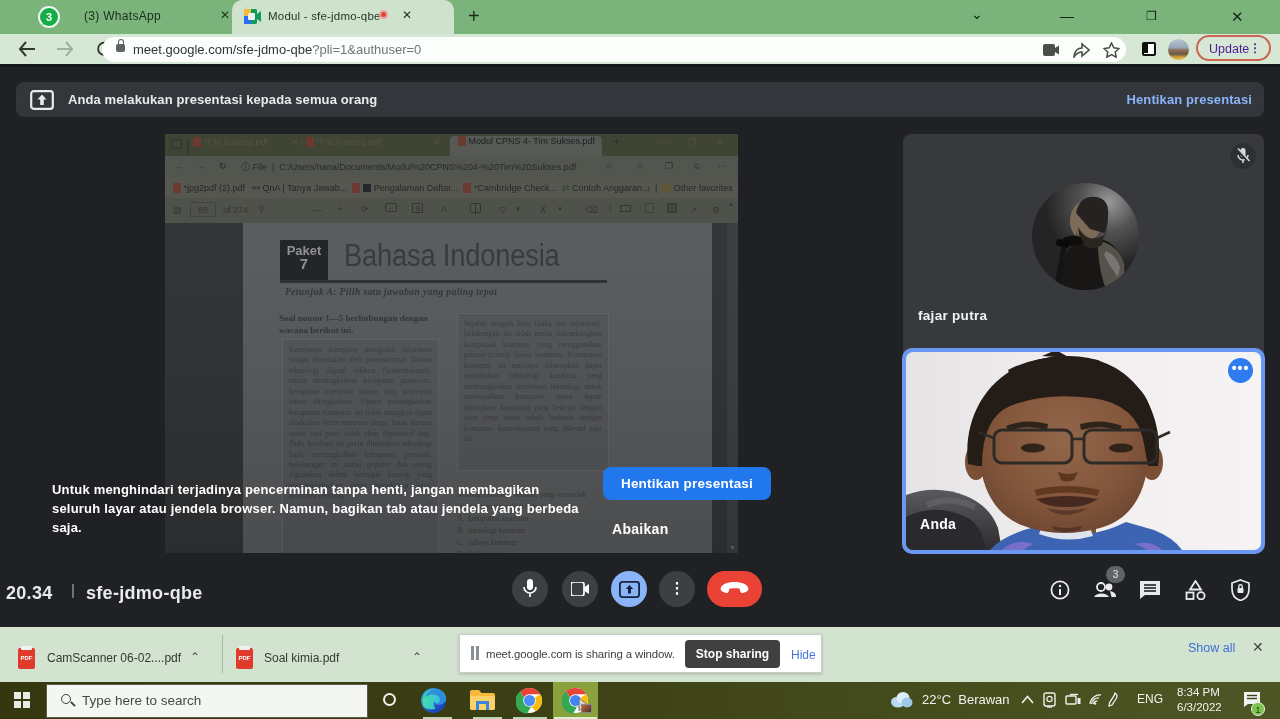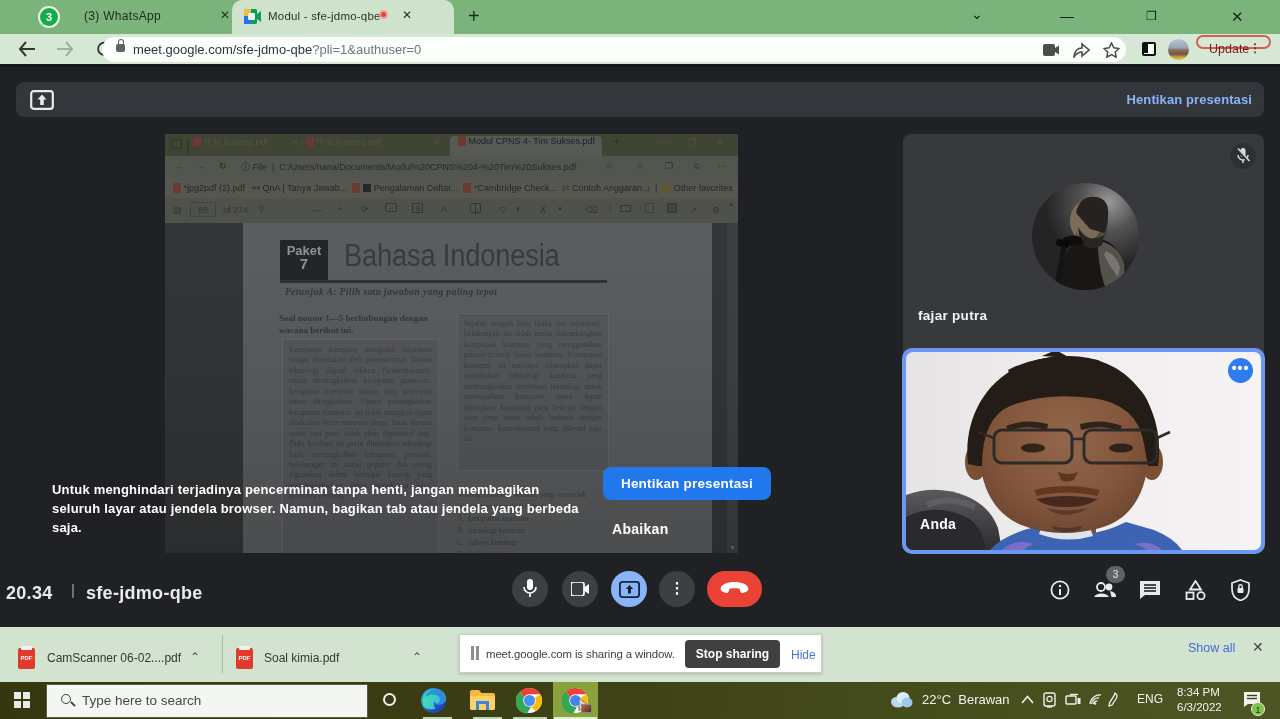--- a/index.html
+++ b/index.html
@@ -20,21 +20,21 @@
 
 #toolbar { position:absolute; left:0; top:34px; width:1280px; height:30px; background:#d7e7d5; }
 .omnibox { position:absolute; left:102px; top:3px; width:1024px; height:25px; background:#fcfefb; border-radius:13px; }
 .lock { position:absolute; left:14px; top:7px; width:9px; height:8px; background:#5f6368; border-radius:2px; }
 .lock:before { content:""; position:absolute; left:1.5px; top:-5px; width:4px; height:6px; border:1.5px solid #5f6368; border-bottom:none; border-radius:4px 4px 0 0; }
 .url { position:absolute; left:31px; top:5px; font-size:13px; color:#2f363a; }
 .url span { color:#70757a; }
 .sidepanel { position:absolute; left:1142px; top:8px; width:14px; height:14px; background:#fff; border:2.5px solid #0d120d; border-radius:2px; }
 .sidepanel:before { content:""; position:absolute; left:0; top:0; width:4px; height:9px; background:#0d120d; }
 .avatar24 { position:absolute; left:1168px; top:5px; width:21px; height:21px; border-radius:50%; background:linear-gradient(180deg,#b8c4d2 0%,#97a7b8 40%,#8a6a50 55%,#6b5644 72%,#d9a83c 88%,#e0b13f 100%); }
-.updatechip { position:absolute; left:1196px; top:1px; width:75px; height:14px; border:2px solid #cc6450; border-radius:14px; color:#7f1d1d; font-size:12.5px; font-weight:500; }
+.updatechip { position:absolute; left:1196px; top:1px; width:75px; height:26px; border:2px solid #cc6450; border-radius:14px; color:#4c1d95; font-size:12.5px; font-weight:500; }
 .updatechip .t { position:absolute; left:11px; top:5px; }
 .updatechip .d { position:absolute; right:8px; top:4px; font-weight:bold; letter-spacing:0; font-size:12px; }
 #darkline { position:absolute; left:0; top:64px; width:1280px; height:3px; background:#161719; }
 
 
 #meetpage { position:absolute; left:0; top:67px; width:1280px; height:560px; background:#202124; }
 #notif { position:absolute; left:16px; top:15px; width:1248px; height:35px; background:#33363a; border-radius:8px; color:#e8eaed; }
 #notif .msg { position:absolute; left:52px; top:10px; font-size:13px; font-weight:bold; letter-spacing:0.1px; }
 #notif .stop { position:absolute; right:12px; top:10px; font-size:13px; font-weight:bold; color:#8ab4f8; letter-spacing:0.1px; }
 
@@ -176,20 +176,21 @@
     </div>
 </div>
 <div id="darkline"></div>
 
 <div id="meetpage">
   <div id="notif">
     <svg style="position:absolute;left:14px;top:8px;" width="24" height="20" viewBox="0 0 24 20">
       <rect x="1.2" y="1.2" width="21.6" height="17.6" rx="2.5" fill="none" stroke="#e8eaed" stroke-width="2.2"></rect>
       <path d="M12 4.5 L16.5 9.5 H13.8 V15 H10.2 V9.5 H7.5 z" fill="#e8eaed"></path>
     </svg>
+    <div class="msg">Anda melakukan presentasi kepada semua orang</div>
     <div class="stop">Hentikan presentasi</div>
   </div>
 
   <div id="shared">
     <div class="ntabbar">
       <span style="position:absolute;left:6px;top:5px;width:11px;height:10px;border:1.5px solid #30352a;border-radius:2px;"></span>
       <span style="position:absolute;left:21px;top:4px;color:#30352a;">|</span>
       <div class="ntab" style="left:28px;"><span class="pdfico"></span> *File kosong.pdf</div>
       <div class="ntab" style="left:126px;">✕</div>
       <div class="ntab" style="left:136px;">| <span class="pdfico"></span> *File kosong.pdf</div>

